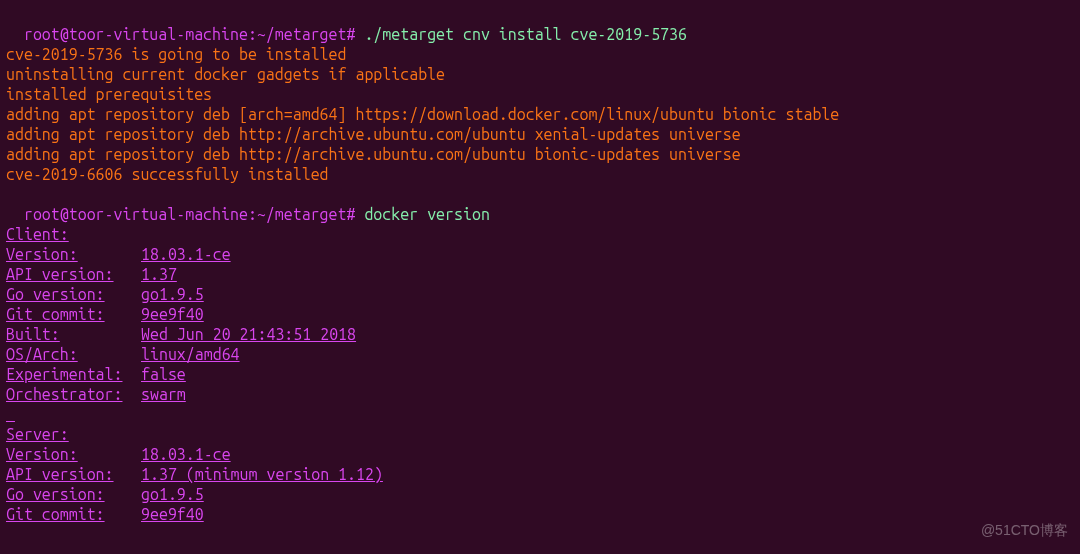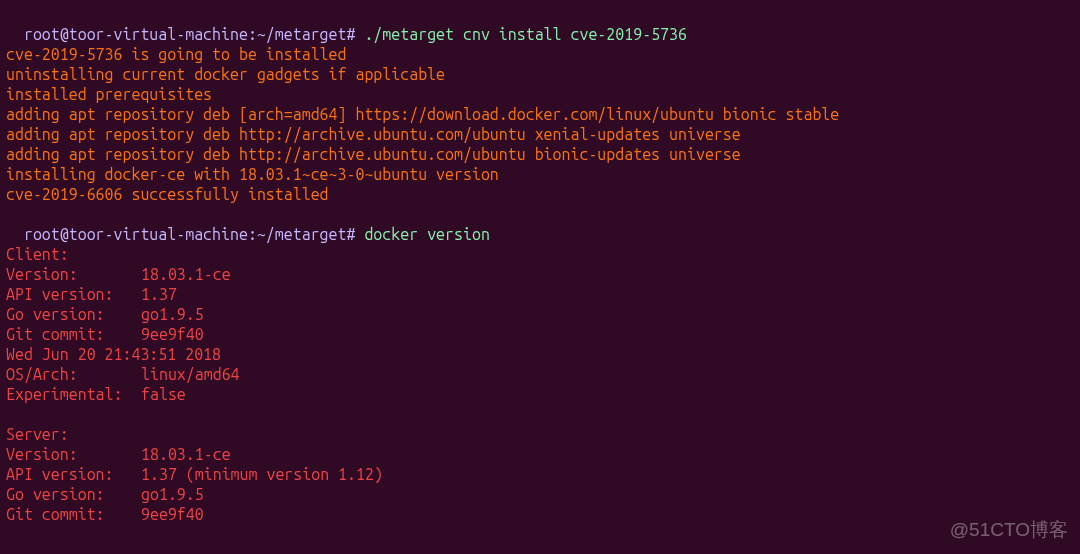--- a/index.html
+++ b/index.html
@@ -14,62 +14,62 @@
       height: 554px;
       box-sizing: border-box;
       overflow: hidden;
       position: relative;
       border-radius: 6px;
     }
     .line {
       white-space: pre;
     }
     .prompt {
-      color: #c4b5fd;
+      color: #d946ef;
     }
     .cmd {
       color: #86efac;
     }
     .green {
       color: #f97316;
     }
     .white {
-      color: #ef4444;
+      color: #d946ef;
+      text-decoration: underline;
     }
     .kv {
       display: flex;
     }
     .label {
       display: inline-block;
       width: 135px;
     }
     .watermark {
       position: absolute;
       bottom: 14px;
       right: 12px;
       color: rgba(255,255,255,0.35);
-      font-size: 19px;
+      font-size: 14px;
       font-family: sans-serif;
     }
   </style>
 </head>
 <body>
 
 <div class="line">
   <span class="prompt">root@toor-virtual-machine:~/metarget# </span><span class="cmd">./metarget cnv install cve-2019-5736</span>
 </div>
 
 <div>
   <div class="line green">cve-2019-5736 is going to be installed</div>
   <div class="line green">uninstalling current docker gadgets if applicable</div>
   <div class="line green">installed prerequisites</div>
   <div class="line green">adding apt repository deb [arch=amd64] https://download.docker.com/linux/ubuntu bionic stable</div>
   <div class="line green">adding apt repository deb http://archive.ubuntu.com/ubuntu xenial-updates universe</div>
   <div class="line green">adding apt repository deb http://archive.ubuntu.com/ubuntu bionic-updates universe</div>
-  <div class="line green">installing docker-ce with 18.03.1~ce~3-0~ubuntu version</div>
   <div class="line green">cve-2019-6606 successfully installed</div>
 </div>
 
 <div class="line">
   <span class="prompt">root@toor-virtual-machine:~/metarget# </span><span class="cmd">docker version</span>
 </div>
 
 <div>
   <div class="line white">Client:</div>
   <div class="kv white">
@@ -82,29 +82,34 @@
     </div>
   <div class="kv white">
       <span class="label"> Go version:</span>
       <span>go1.9.5</span>
     </div>
   <div class="kv white">
       <span class="label"> Git commit:</span>
       <span>9ee9f40</span>
     </div>
   <div class="kv white">
+      <span class="label"> Built:</span>
       <span>Wed Jun 20 21:43:51 2018</span>
     </div>
   <div class="kv white">
       <span class="label"> OS/Arch:</span>
       <span>linux/amd64</span>
     </div>
   <div class="kv white">
       <span class="label"> Experimental:</span>
       <span>false</span>
+    </div>
+  <div class="kv white">
+      <span class="label"> Orchestrator:</span>
+      <span>swarm</span>
     </div>
 
   <div class="line white"> </div>
 
   <div class="line white">Server:</div>
   <div class="kv white">
       <span class="label">  Version:</span>
       <span>18.03.1-ce</span>
     </div>
   <div class="kv white">

